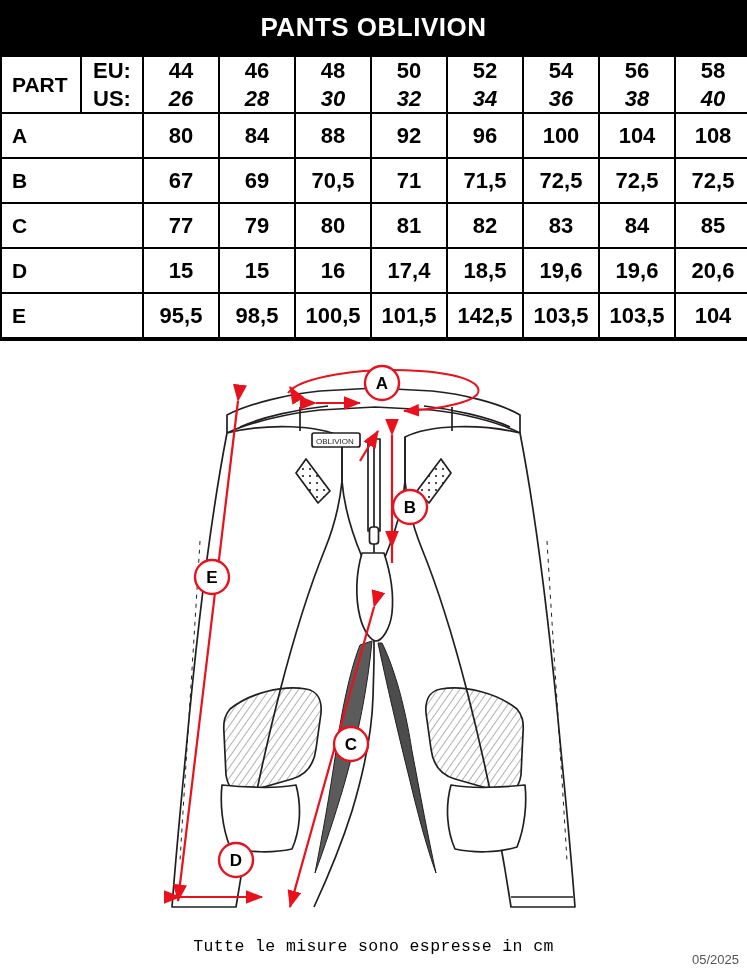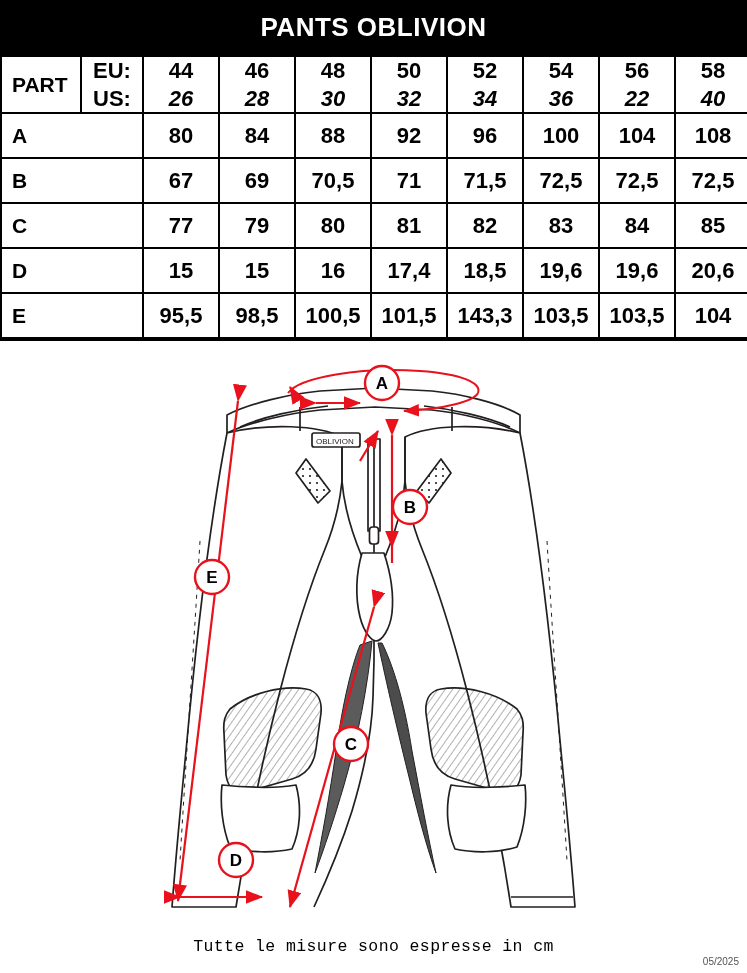--- a/index.html
+++ b/index.html
@@ -97,21 +97,21 @@
     font-family: "Liberation Mono", monospace;
     font-size: 16.5px;
     line-height: 1.45;
     letter-spacing: 0.4px;
   }
   .date-stamp {
     position: absolute;
     right: 8px;
     bottom: 4px;
     font-family: "Liberation Sans", sans-serif;
-    font-size: 10px;
+    font-size: 13px;
     color: #555;
   }
   .marker-label {
     font-family: "Liberation Sans", sans-serif;
     font-size: 17px;
     font-weight: bold;
     fill: #000;
   }
 </style>
 </head>
@@ -150,21 +150,21 @@
         <td class="col-size hdr-cell">
           <span class="eu">52</span>
           <span class="us">34</span>
         </td>
         <td class="col-size hdr-cell">
           <span class="eu">54</span>
           <span class="us">36</span>
         </td>
         <td class="col-size hdr-cell">
           <span class="eu">56</span>
-          <span class="us">22</span>
+          <span class="us">38</span>
         </td>
         <td class="col-size hdr-cell">
           <span class="eu">58</span>
           <span class="us">40</span>
         </td>
       </tr>
 
       <tr>
         <td class="row-label" colspan="2">A</td>
         <td>80</td>
@@ -212,21 +212,21 @@
         <td>19,6</td>
         <td>20,6</td>
       </tr>
 
       <tr>
         <td class="row-label" colspan="2">E</td>
         <td>95,5</td>
         <td>98,5</td>
         <td>100,5</td>
         <td>101,5</td>
-        <td>143,3</td>
+        <td>142,5</td>
         <td>103,5</td>
         <td>103,5</td>
         <td>104</td>
       </tr>
     </tbody>
   </table>
 
   <div class="illus">
     <svg width="747" height="630" viewBox="0 0 747 630" xmlns="http://www.w3.org/2000/svg">
       <defs>

